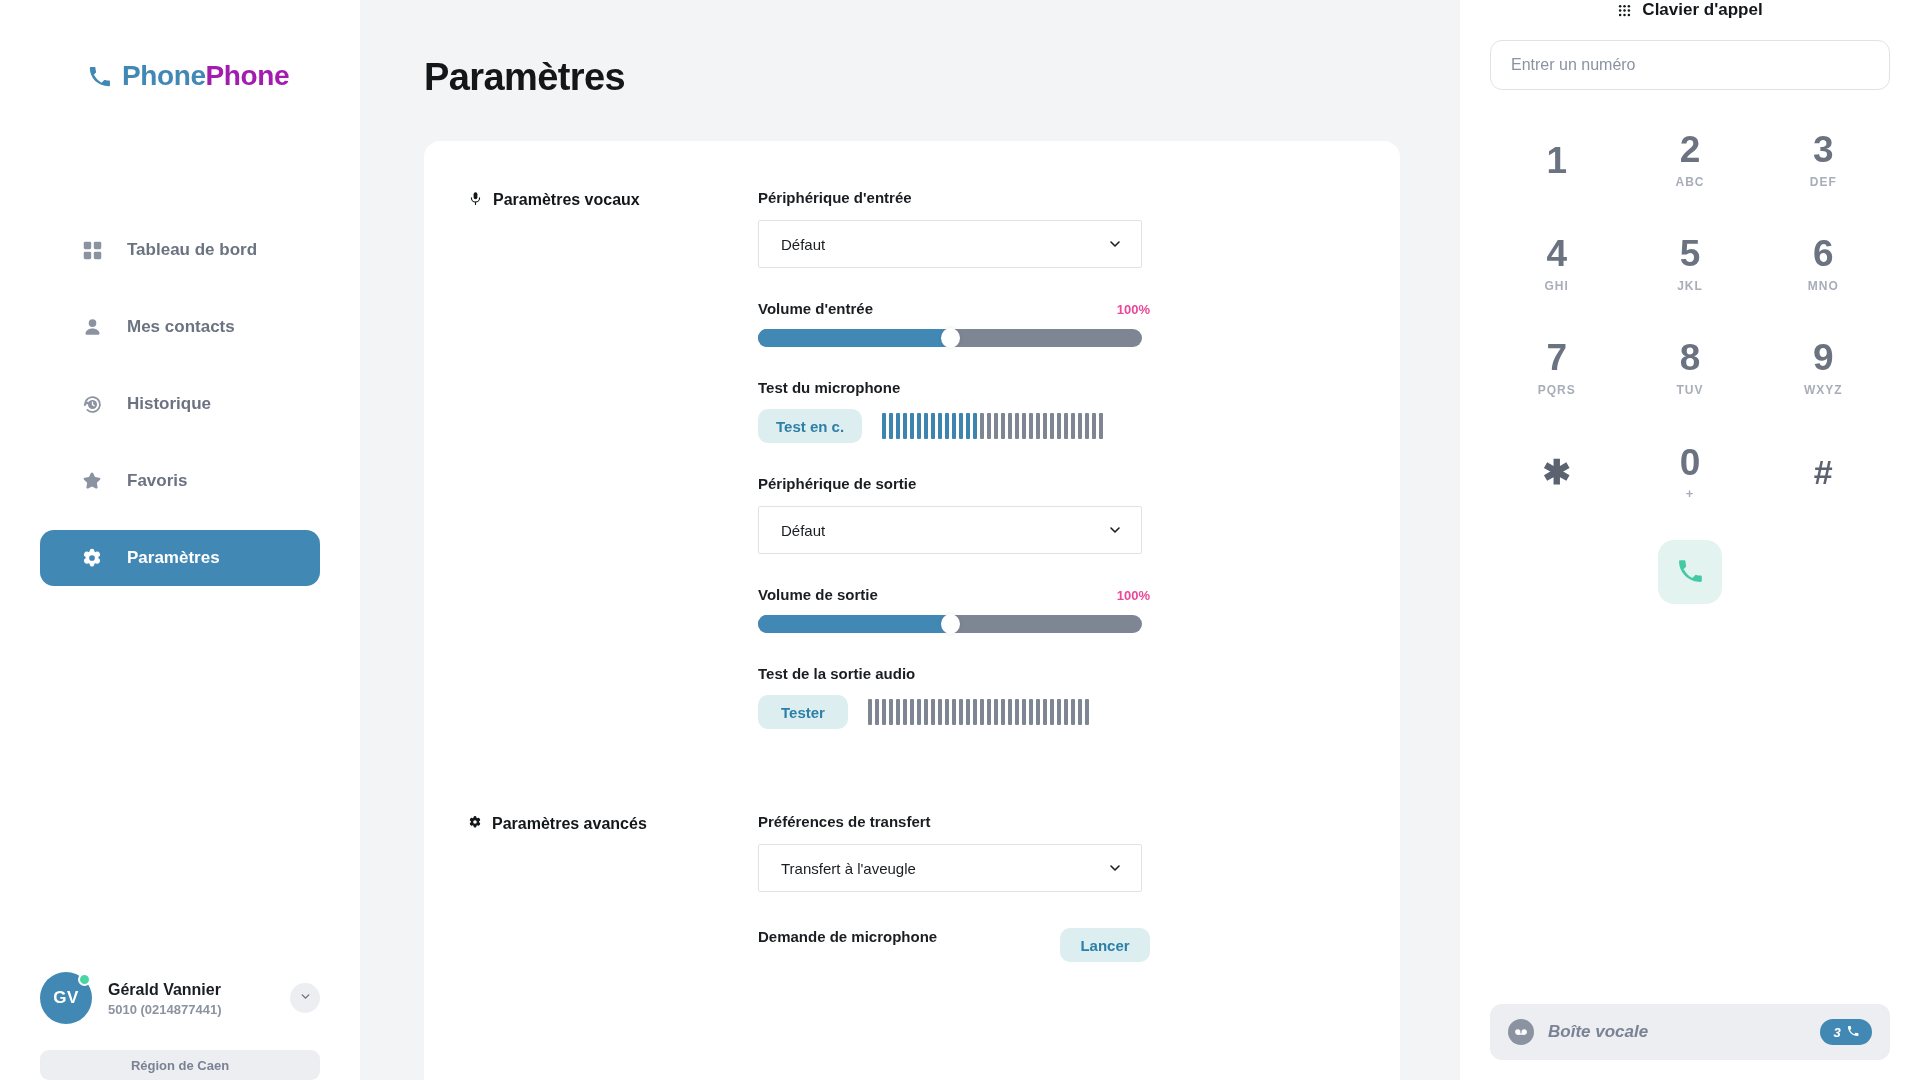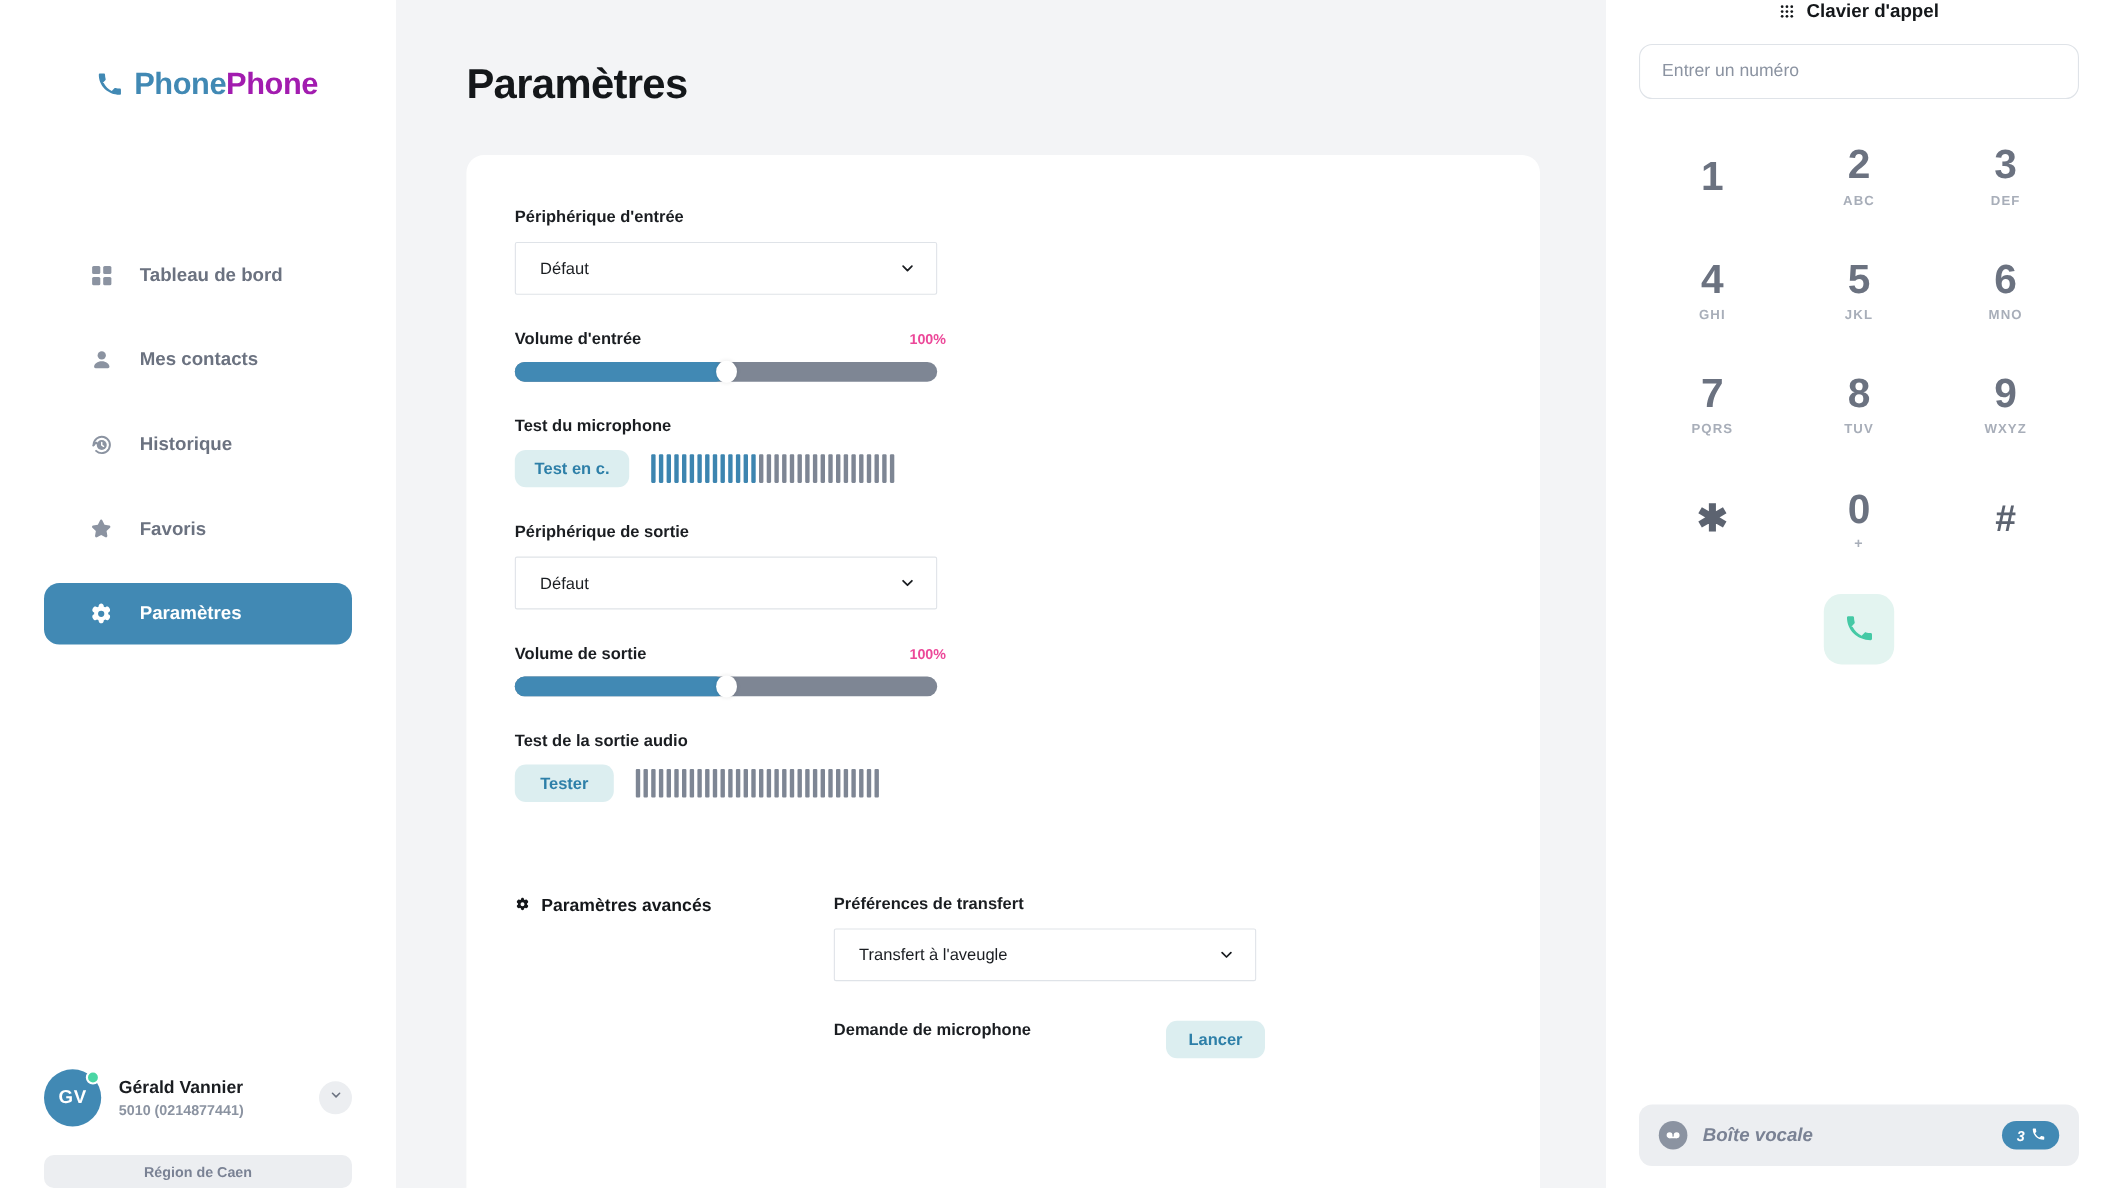--- a/index.html
+++ b/index.html
@@ -305,20 +305,30 @@
       <div class="region-chip">Région de Caen</div>
     </div>
   </aside>
 
   <main class="main">
     <h1 class="page-title">Paramètres</h1>
 
     <div class="card">
 
       <section class="section">
+        <div class="sec-head">
+          <span class="ic">
+            <svg width="15" height="15" viewBox="0 0 24 24" fill="none" stroke="currentColor" stroke-width="1.8" stroke-linecap="round">
+              <rect x="9" y="2" width="6" height="11" rx="3" fill="currentColor" stroke="none"></rect>
+              <path d="M5.5 11a6.5 6.5 0 0 0 13 0"></path>
+              <line x1="12" y1="17.5" x2="12" y2="21.5"></line>
+            </svg>
+          </span>
+          <span>Paramètres vocaux</span>
+        </div>
 
         <div class="sec-body">
 
           <div>
             <div class="field-label">Périphérique d'entrée</div>
             <div class="select">
               <span>Défaut</span>
               <span class="chev">
                 <svg width="16" height="16" viewBox="0 0 24 24" fill="none" stroke="currentColor" stroke-width="2.4" stroke-linecap="round" stroke-linejoin="round">
                     <polyline points="6 9 12 15 18 9"></polyline>

